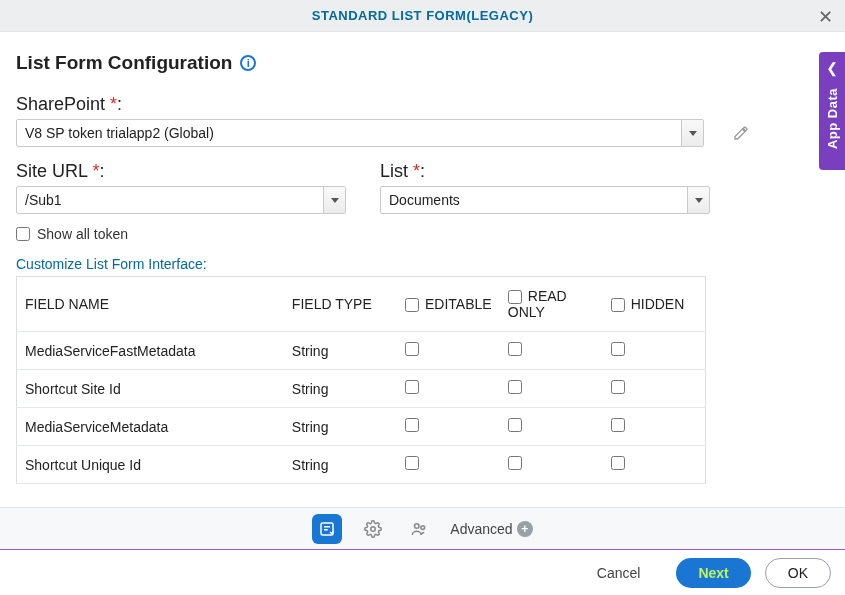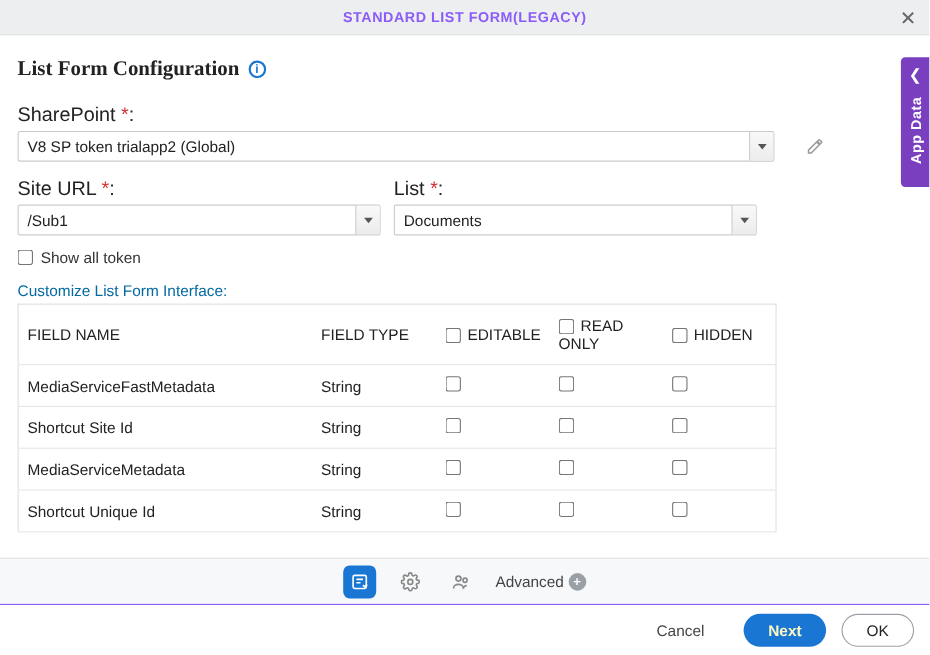--- a/index.html
+++ b/index.html
@@ -17,21 +17,21 @@
     height: 32px;
     display: flex;
     align-items: center;
     justify-content: center;
     position: relative;
     border-bottom: 1px solid #e2e4e6;
   }
   .title-bar-text {
     font-size: 13px;
     font-weight: bold;
-    color: #8b5cf6;
+    color: #0369a1;
     letter-spacing: 0.5px;
   }
   .title-close {
     position: absolute;
     right: 12px;
     top: 6px;
     font-size: 18px;
     color: #666;
     cursor: pointer;
   }
@@ -57,28 +57,28 @@
   .app-data-tab .chev { font-size: 14px; margin-top: 8px; }
   .app-data-tab .label {
     writing-mode: vertical-rl;
     transform: rotate(180deg);
     font-size: 13px;
     font-weight: bold;
     margin-top: 12px;
     letter-spacing: 0.5px;
   }
   .page-title-row { display: flex; align-items: center; margin-bottom: 20px;}
-  .page-title { font-size: 19px; font-weight: bold; color: #222; font-family: Liberation Serif, serif; }
+  .page-title { font-size: 19px; font-weight: bold; color: #222; }
   .info-icon {
     width: 16px; height: 16px; border: 2px solid #1976d2;
     border-radius: 50%; color: #1976d2; font-size: 11px;
     font-weight: bold; display: inline-flex; align-items:center; justify-content:center;
     margin-left: 8px;
   }
-  .form-row { display: flex; gap: 12px; }
+  .form-row { display: flex; gap: 34px; }
   .form-col { display:flex; flex-direction:column; flex: 1; }
   .form-label { font-size: 18px; color: #222; margin-bottom: 4px; }
   .req { color: #d32f2f; }
   .select-wrap { display:flex; align-items:center;gap:23px;}
   .select {
     border: 1px solid #c8cbce;
     height: 28px;
     display: flex;
     align-items: center;
     background: #fff;
@@ -152,21 +152,21 @@
   }
   .footer {
     position:absolute; bottom:0; left:0; right:0; height:46px;
     display:flex; align-items:center; justify-content:flex-end;
     gap:14px; padding: 0 14px;
     border-top: 1px solid #8b5cf6;
   }
   .btn { height:30px; padding: 0 22px; border-radius:16px; font-size:14px; cursor:pointer;
     display:inline-flex; align-items:center; justify-content:center;}
   .btn.link { border:none; background:none; color:#444;}
-  .btn.primary { background:#1976d2; color:#fef9c3; border:none; font-weight:bold;}
+  .btn.primary { background:#1976d2; color:#bef264; border:none; font-weight:bold;}
   .btn.outline { background:#fff; color:#222; border:1px solid #9aa0a6;}
 </style>
 </head>
 <body>
 
 <div class="title-bar">
   <span class="title-bar-text">STANDARD LIST FORM(LEGACY)</span>
   <span class="title-close">✕</span>
 </div>
 

